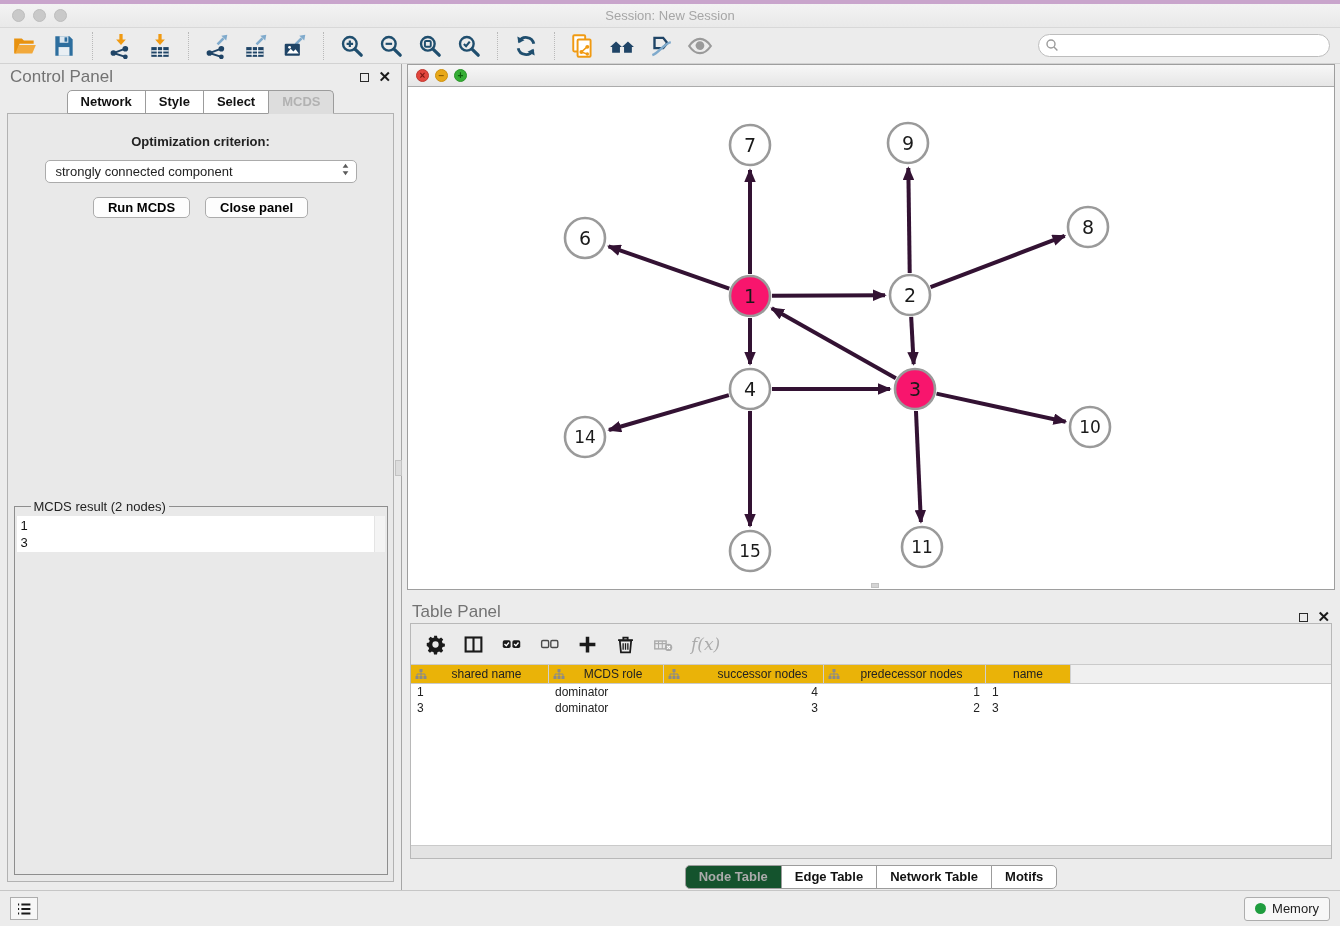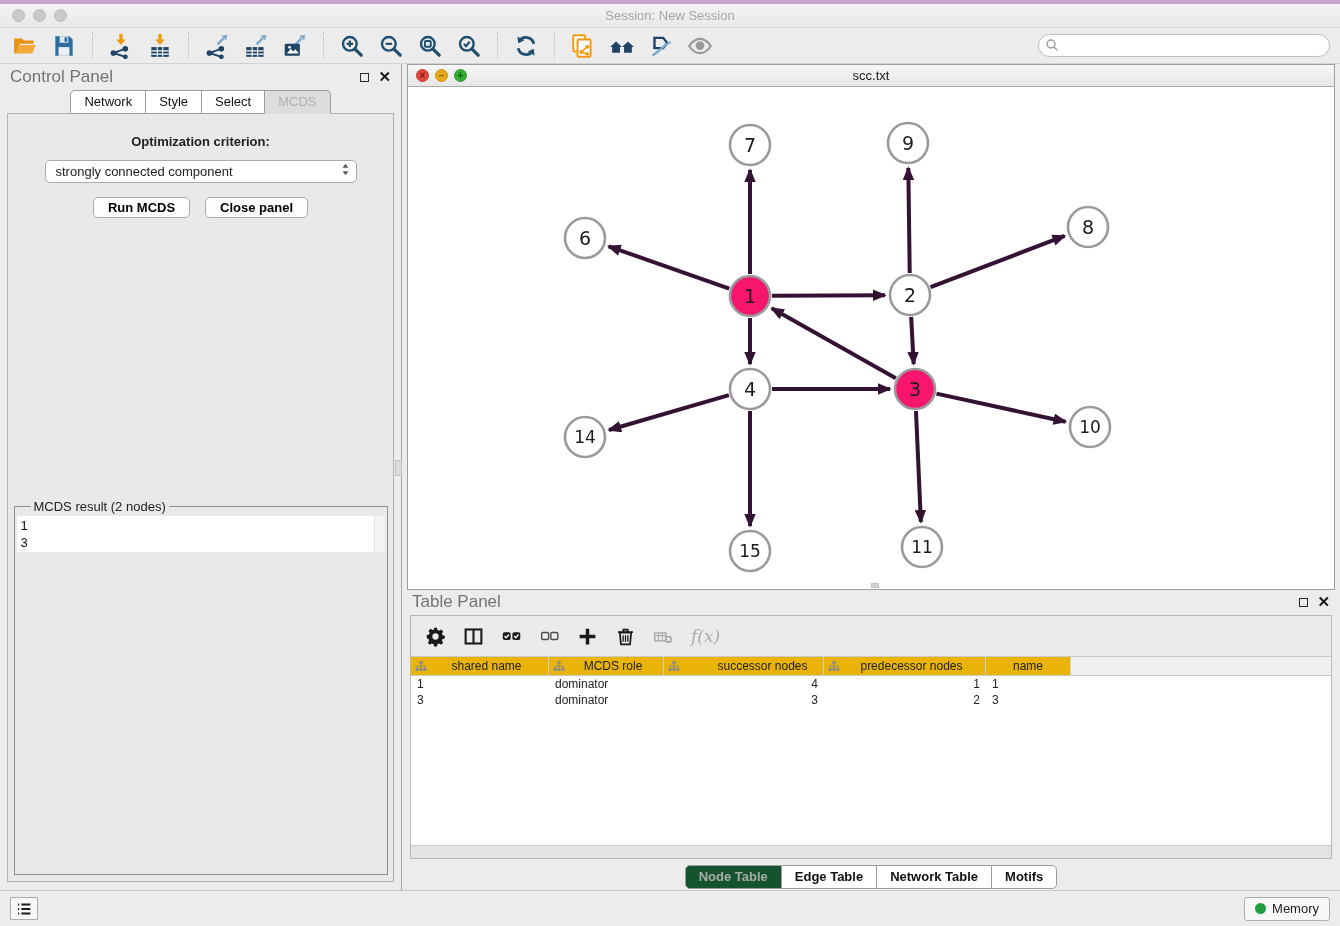--- a/index.html
+++ b/index.html
@@ -33,21 +33,21 @@
     display:flex; flex-direction:column; position:relative; }
   .cp-splitter-handle { position:absolute; right:-1px; top:396px; width:7px; height:16px;
     background:#DCDCDC; border:1px solid #C2C2C2; }
   .panel-head { height:26px; flex:none; display:flex; align-items:center; padding:0 10px; }
   .panel-title { font-size:17px; color:#737373; }
   .panel-head-btns { margin-left:auto; display:flex; align-items:center; gap:9px; }
   .float-box { width:9px; height:9px; border:1.5px solid #2A2A2A; display:inline-block; }
   .close-x { font-size:15px; font-weight:bold; color:#1A1A1A; line-height:10px; }
 
   .cp-tabs { flex:none; display:flex; justify-content:center; margin-bottom:-1px; position:relative; z-index:2; }
-  .cptab { font-size:13px; font-weight:normal; padding:3px 13px 4px; background:#fff;
+  .cptab { font-size:13px; font-weight:bold; padding:3px 13px 4px; background:#fff;
     border:1px solid #9C9C9C; margin-left:-1px; color:#111; }
   .cptab:first-child { border-top-left-radius:5px; margin-left:0; }
   .cptab:last-child { border-top-right-radius:5px; }
   .cptab.active { background:#DDDDDD; color:#B2B2B2; border-bottom-color:#DDDDDD; }
 
   .cp-box { flex:1; margin:0 7px 8px 7px; border:1px solid #B2B2B2; background:#E9E9E9;
     display:flex; flex-direction:column; align-items:center; min-height:0; }
   .opt-label { margin-top:20px; font-size:13px; font-weight:bold; }
   .dropdown { margin-top:11px; width:312px; height:23px; background:#fff; border:1px solid #ABABAB;
     border-radius:5px; display:flex; align-items:center; padding:0 6px 0 10px; }
@@ -79,21 +79,21 @@
   .nt-min { background:#E8A818; border:1px solid #CE9210; color:#8A5E04; }
   .nt-max { background:#35AE35; border:1px solid #2B962B; color:#0E5E0E; }
   .net-title { width:100%; text-align:center; font-size:13px; color:#1A1A1A; }
   .net-canvas { flex:1; position:relative; background:#fff; min-height:0; }
   .net-canvas svg { display:block; }
   .canvas-handle { position:absolute; left:50%; bottom:1px; width:8px; height:5px;
     background:#D4D4D4; border:1px solid #C2C2C2; }
 
   
   .table-panel { flex:1; display:flex; flex-direction:column; min-height:0; }
-  .tp-head { height:24px; flex:none; display:flex; align-items:center; padding:0 10px; }
+  .tp-head { height:32px; flex:none; display:flex; align-items:flex-end; padding:0 10px; }
   .tp-container { flex:1; margin:1px 8px 4px 8px; border:1px solid #B8B8B8; background:#EBEBEB;
     display:flex; flex-direction:column; min-height:0; }
   .tp-toolbar { height:40px; flex:none; display:flex; align-items:center; padding:0 14px; gap:17px; }
   .tp-ico { display:flex; align-items:center; justify-content:center; }
   .tp-ico svg { width:21px; height:21px; }
   .fx-label { font-family:"DejaVu Serif", serif; font-style:italic; font-size:17px; color:#ABABAB; }
   .tp-header-row { flex:none; display:flex; height:20px; background:#eab308;
     border-top:1px solid #CACACA; border-bottom:1px solid #CACACA; }
   .th { display:flex; align-items:center; border-right:1px solid #D0D0D0; padding:0 4px;
     font-size:12px; position:relative; flex:none; }
@@ -320,21 +320,20 @@
 
     <div class="right-col">
 
       <div class="net-window">
         <div class="net-titlebar">
           <div class="nt-group">
             <span class="nt nt-close">×</span>
             <span class="nt nt-min">−</span>
             <span class="nt nt-max">+</span>
           </div>
-          <div class="net-title">scc.txt</div>
         </div>
         <div class="net-canvas">
           <svg id="graph-svg" width="931" height="502">
               <defs>
                 <marker id="arrow" viewBox="0 0 12 10" refX="10.5" refY="5" markerWidth="14" markerHeight="11.5" orient="auto" markerUnits="userSpaceOnUse">
                   <path d="M0 0 L12 5 L0 10 z" fill="#331233"></path>
                 </marker>
               </defs>
               <line x1="342" y1="187" x2="342" y2="83" stroke="#331233" stroke-width="4" marker-end="url(#arrow)"></line>
               <line x1="321.2449403778676" y1="201.7042820722201" x2="200.58529502515046" y2="159.2905885542953" stroke="#331233" stroke-width="4" marker-end="url(#arrow)"></line>

